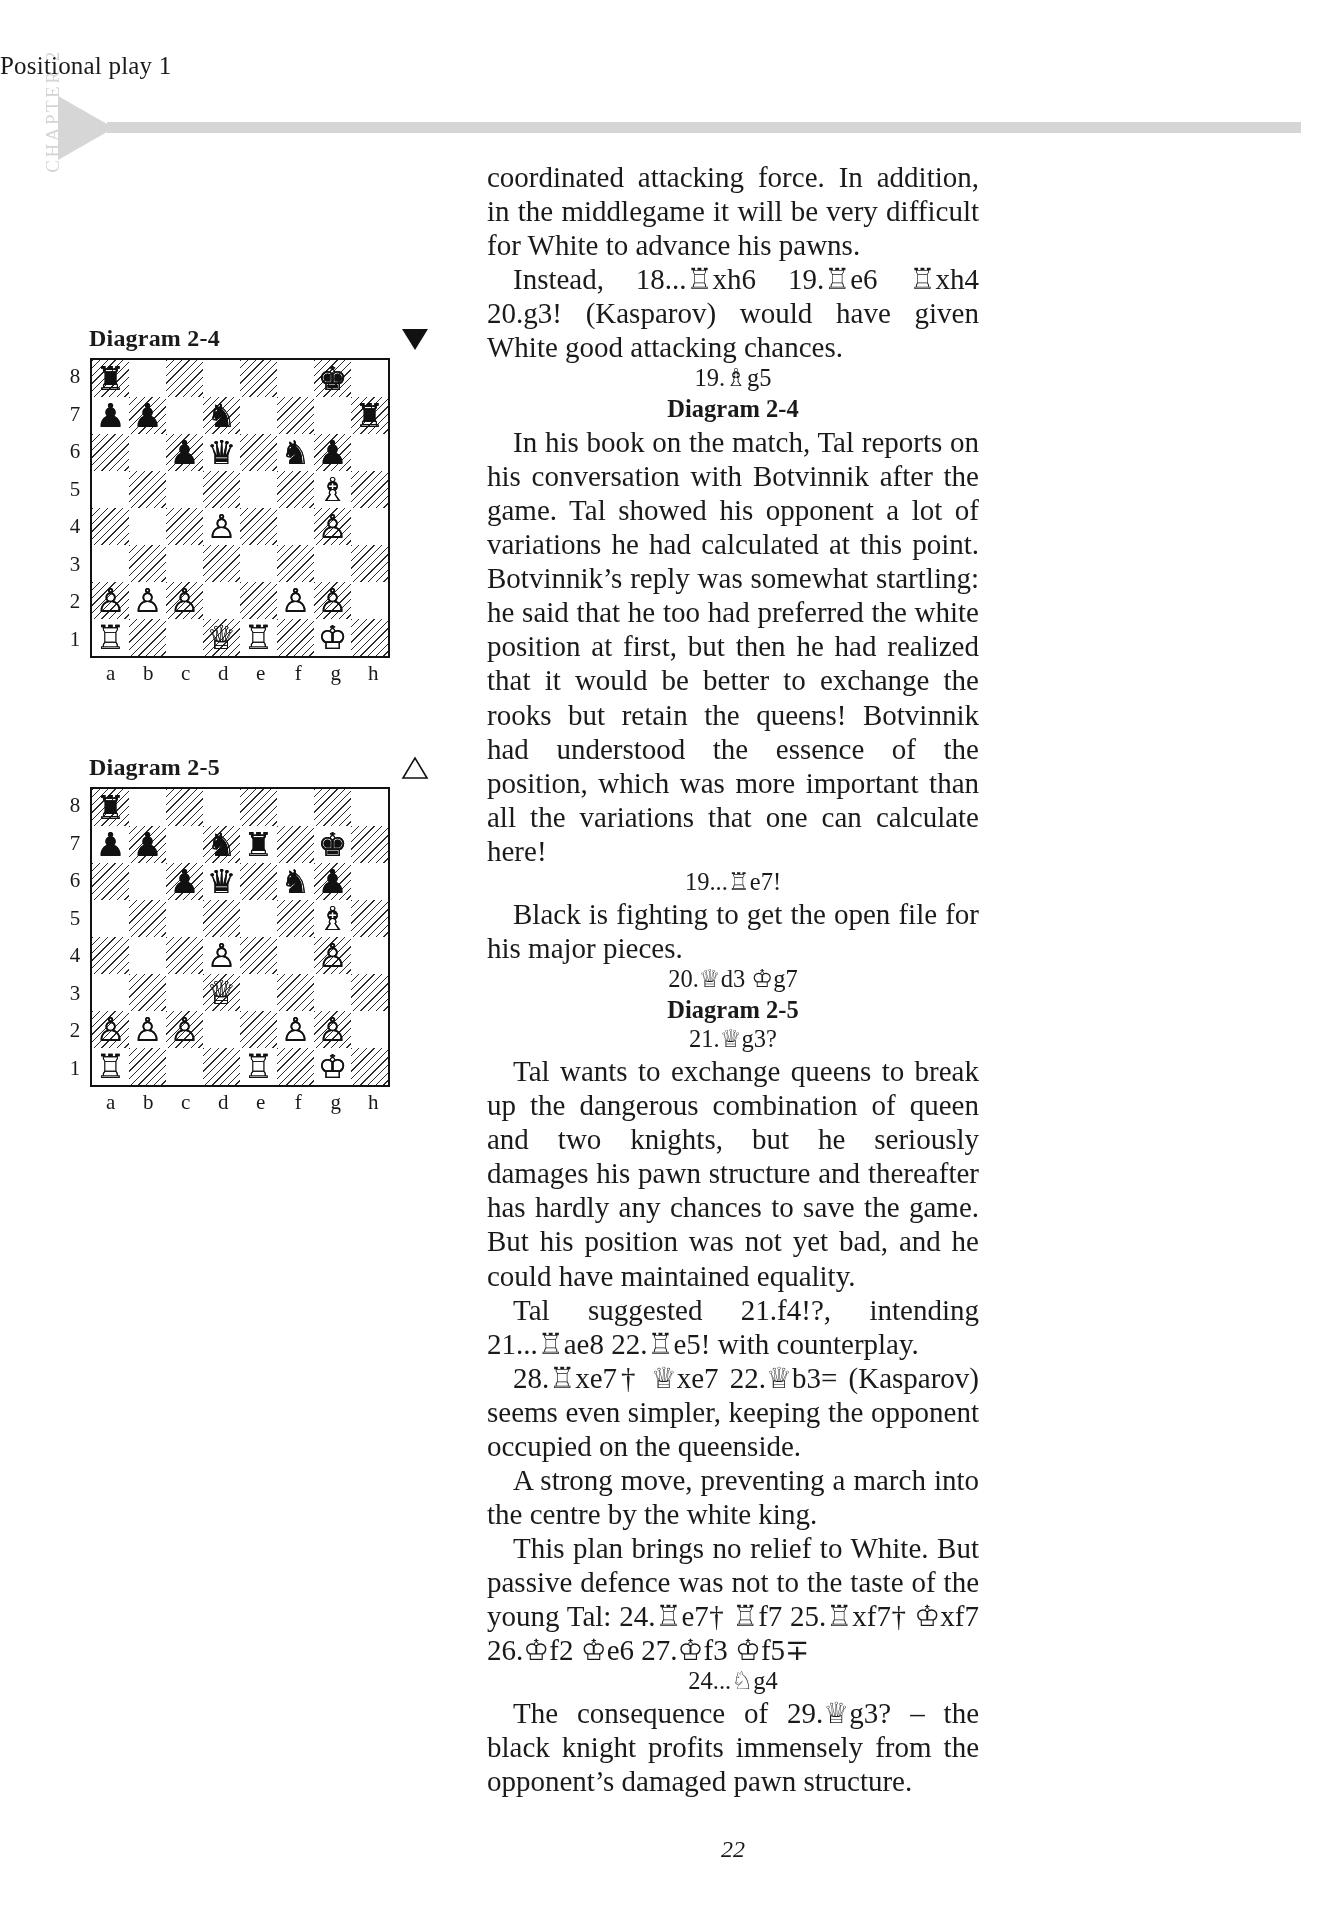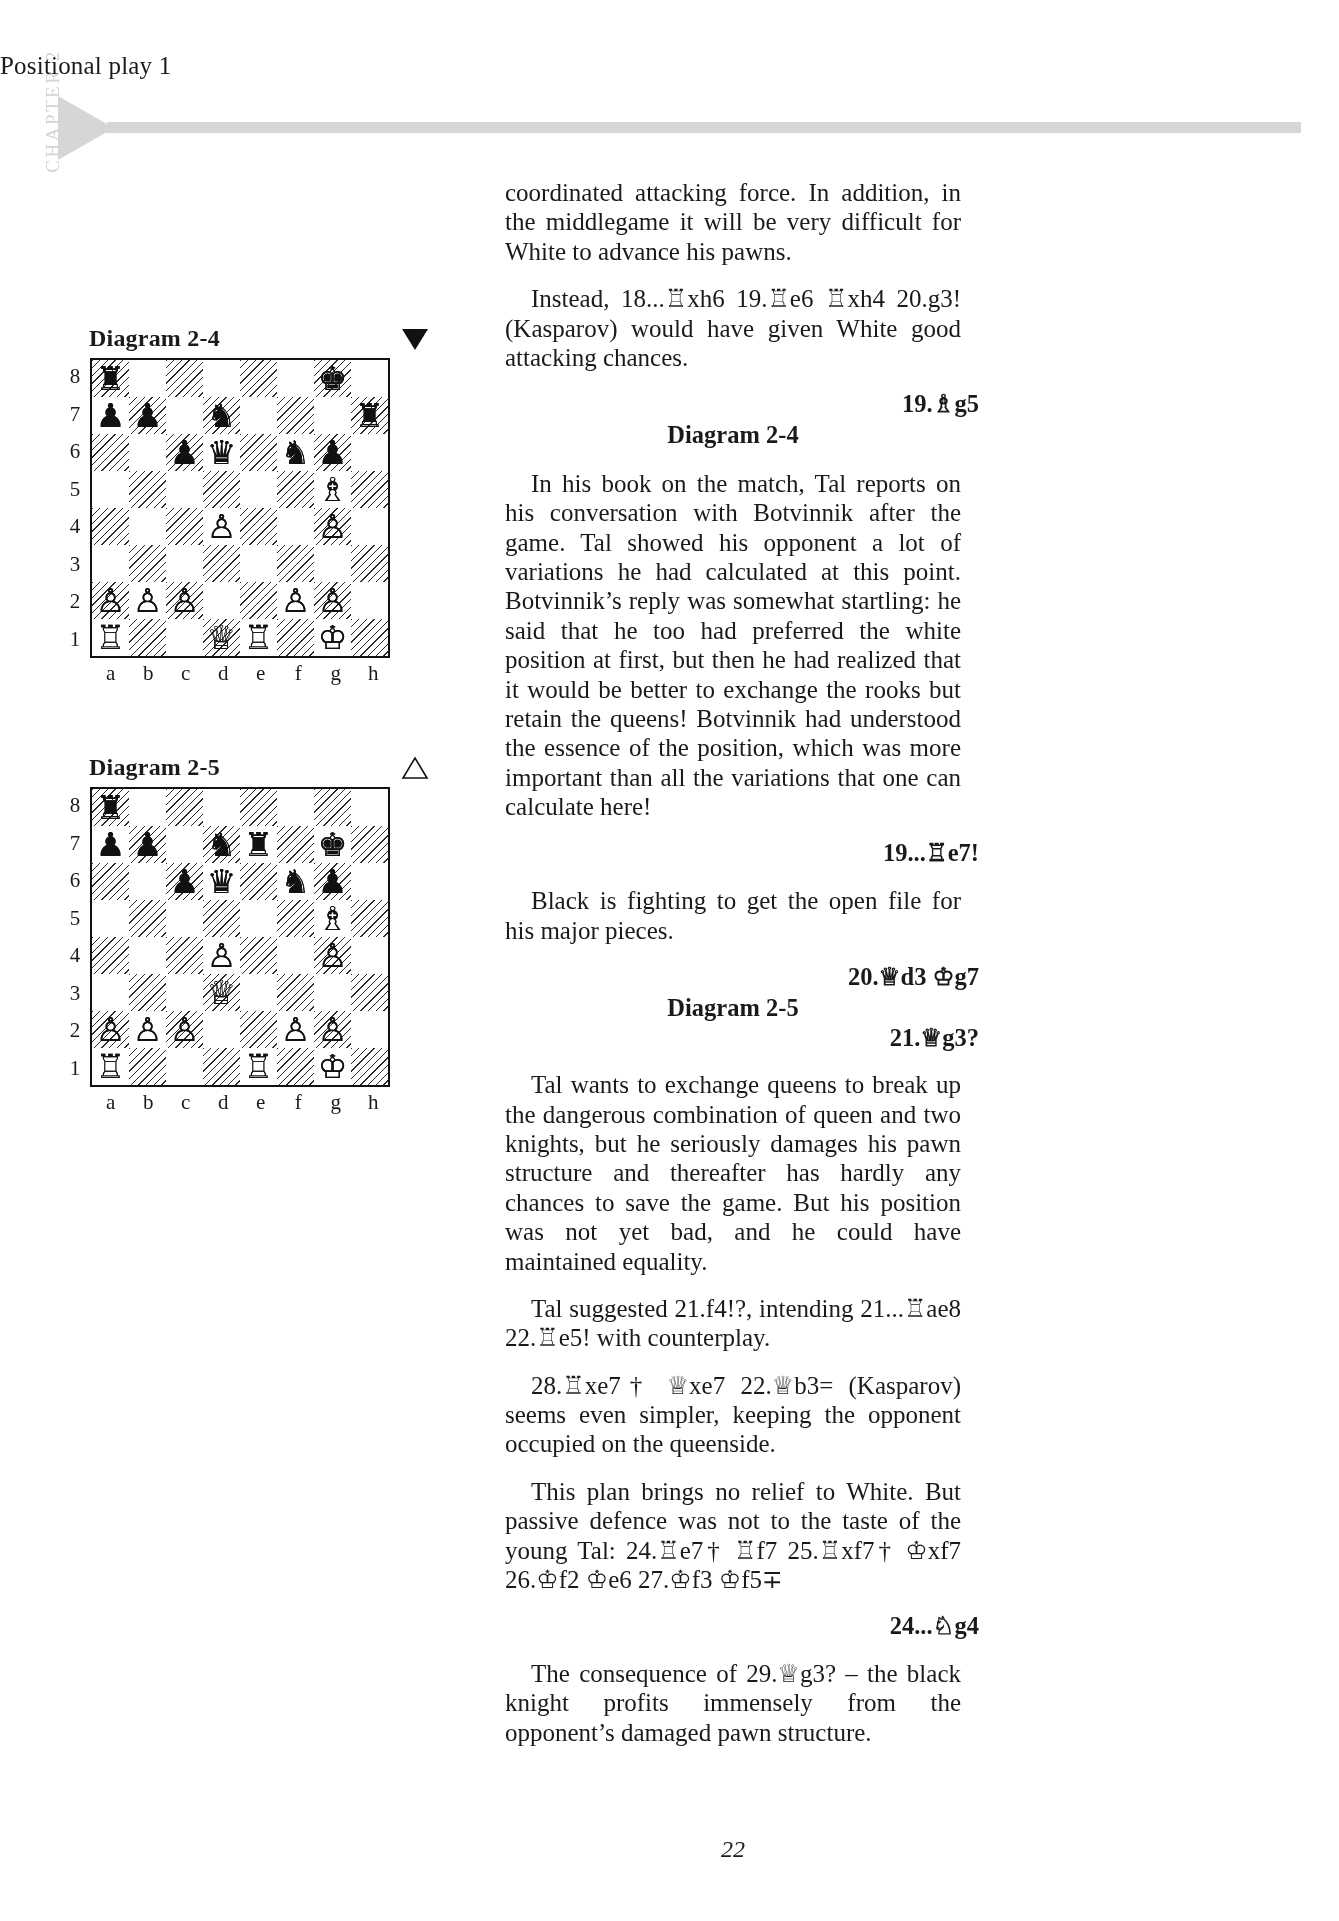--- a/index.html
+++ b/index.html
@@ -159,34 +159,34 @@
     margin-top: 3px;
   }
   .file-labels span {
     width: 37.5px;
     text-align: center;
     font-size: 21px;
   }
 
   
   .para {
-    font-size: 25px;
+    font-size: 29px;
     line-height: 1.175;
     text-align: justify;
     text-justify: inter-word;
-    margin: 18px;
+    margin: 0;
     hyphens: none;
   }
   .para.indent { text-indent: 26px; }
   .move-line {
     font-size: 24.5px;
     line-height: 1.175;
-    font-weight: bold;
+    font-weight: normal;
     margin: 0;
-    text-align: right;
+    text-align: center;
   }
   .diagram-ref {
     font-size: 24.5px;
     line-height: 1.3;
     font-weight: bold;
     text-align: center;
     margin: 0;
   }
 
   .folio {
@@ -510,20 +510,21 @@
     <p class="diagram-ref">Diagram 2-4</p>
     <p class="para indent">In his book on the match, Tal reports on his conversation with Botvinnik after the game. Tal showed his opponent a lot of variations he had calculated at this point. Botvinnik’s reply was somewhat startling: he said that he too had preferred the white position at first, but then he had realized that it would be better to exchange the rooks but retain the queens! Botvinnik had understood the essence of the position, which was more important than all the variations that one can calculate here!</p>
     <p class="move-line">19...♖e7!</p>
     <p class="para indent">Black is fighting to get the open file for his major pieces.</p>
     <p class="move-line">20.♕d3 ♔g7</p>
     <p class="diagram-ref">Diagram 2-5</p>
     <p class="move-line">21.♕g3?</p>
     <p class="para indent">Tal wants to exchange queens to break up the dangerous combination of queen and two knights, but he seriously damages his pawn structure and thereafter has hardly any chances to save the game. But his position was not yet bad, and he could have maintained equality.</p>
     <p class="para indent">Tal suggested 21.f4!?, intending 21...♖ae8 22.♖e5! with counterplay.</p>
     <p class="para indent">28.♖xe7† ♕xe7 22.♕b3= (Kasparov) seems even simpler, keeping the opponent occupied on the queenside.</p>
+    <p class="para indent">A strong move, preventing a march into the centre by the white king.</p>
     <p class="para indent">This plan brings no relief to White. But passive defence was not to the taste of the young Tal: 24.♖e7† ♖f7 25.♖xf7† ♔xf7 26.♔f2 ♔e6 27.♔f3 ♔f5∓</p>
     <p class="move-line">24...♘g4</p>
     <p class="para indent">The consequence of 29.♕g3? – the black knight profits immensely from the opponent’s damaged pawn structure.</p>
   </div>
 
 </div>
 
 <div class="folio">22</div>
 
 </body></html>

